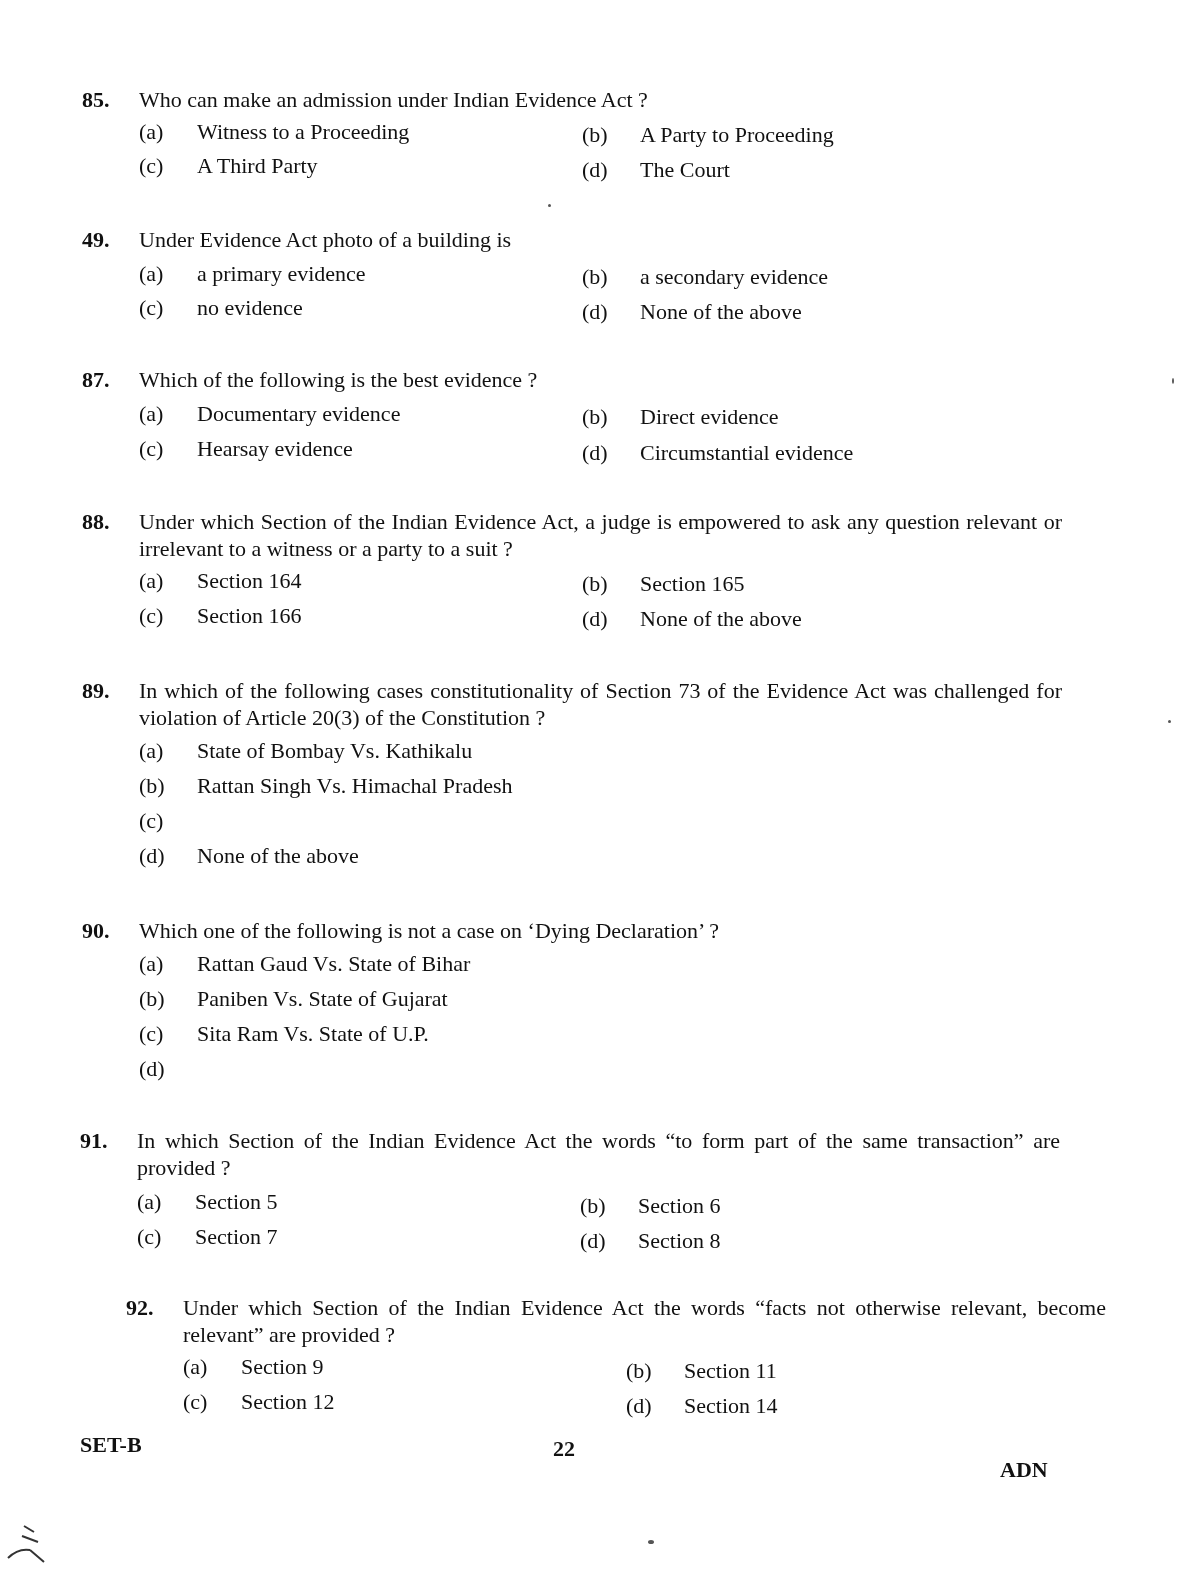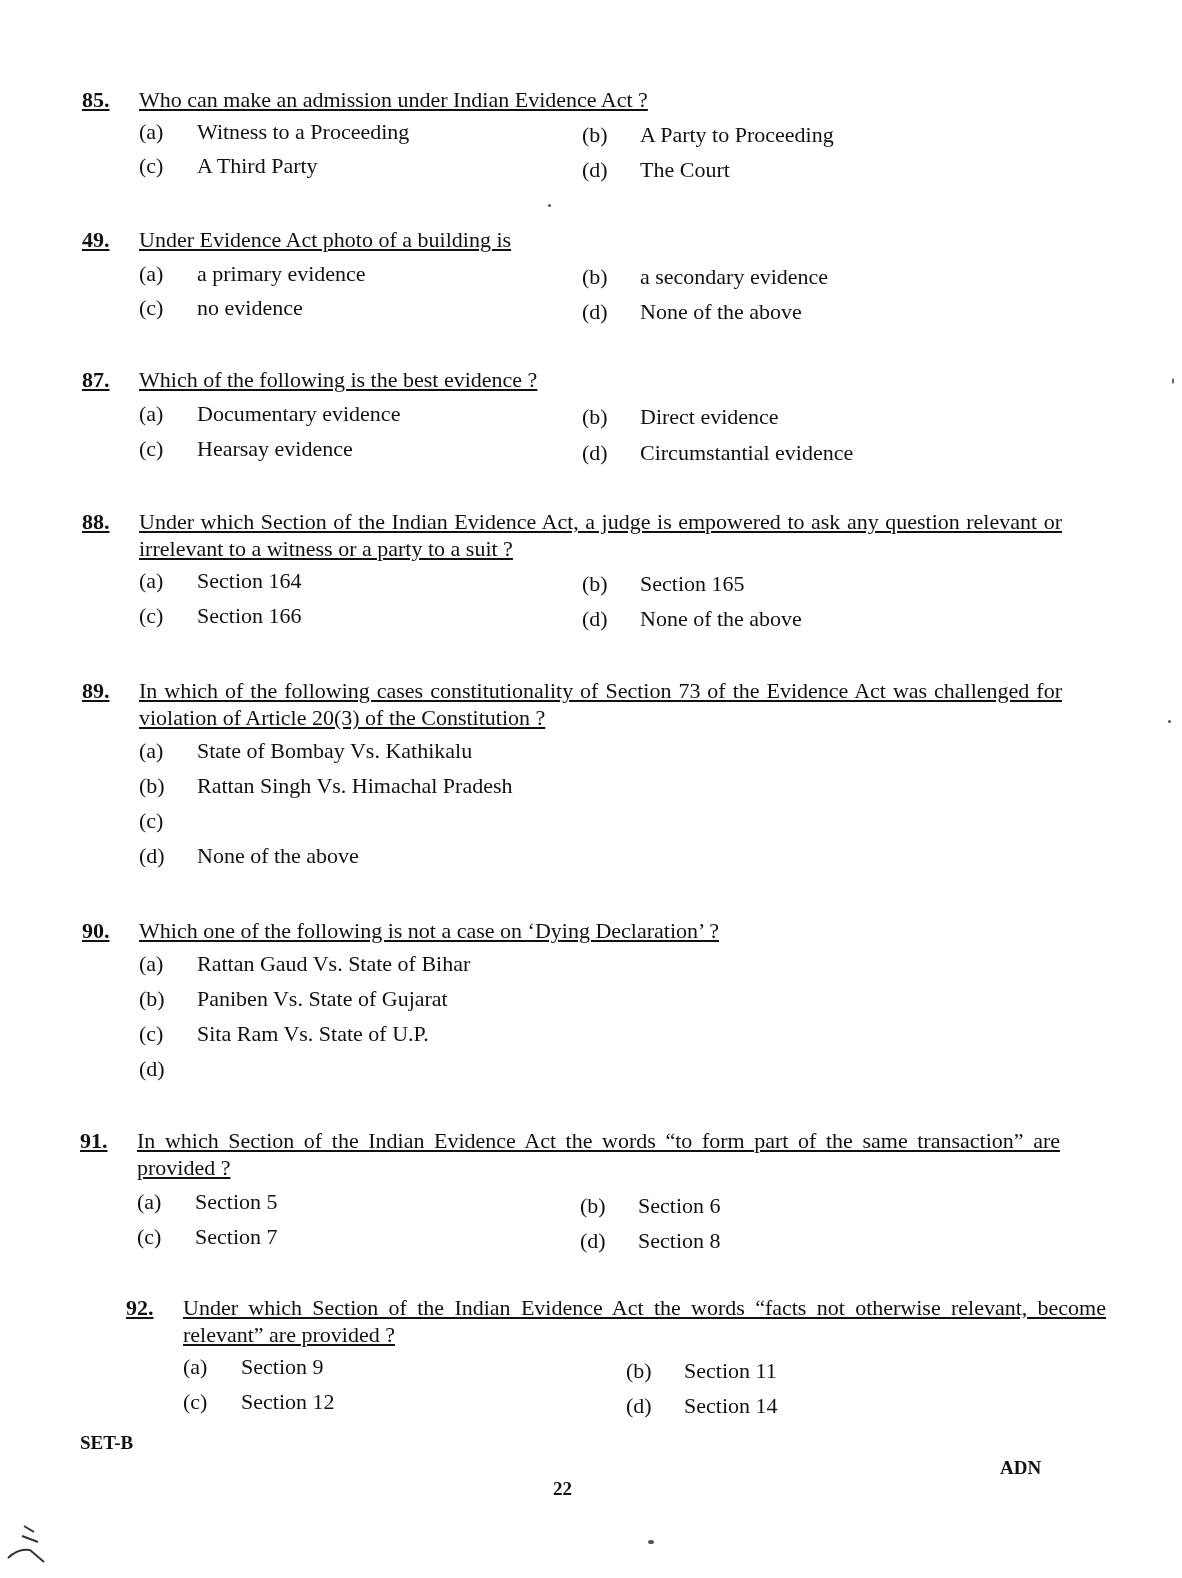--- a/index.html
+++ b/index.html
@@ -1,29 +1,29 @@
 <!DOCTYPE html>
 <html><head>
 <meta charset="utf-8">
 <style>
   html, body { margin: 0; padding: 0; background: #ffffff; }
   body {
     width: 1182px; height: 1578px; position: relative; overflow: hidden;
     font-family: "Liberation Serif", "DejaVu Serif", serif;
     color: #111111;
   }
-  .question { position: absolute; left: 82px; width: 980px; text-decoration: underline; }
+  .question { position: absolute; left: 82px; width: 980px; }
   .q-head { display: flex; font-size: 22px; line-height: 27px; }
   .q-num { width: 57px; flex: 0 0 57px; font-weight: bold; }
   .q-text { flex: 1; text-align: justify; }
   .opts { position: relative; margin-left: 57px; font-size: 22px; }
   .opt { position: absolute; display: flex; white-space: nowrap; }
   .opt-label { width: 58px; }
   .opt-text { }
-  .footer { position: absolute; top: 1432px; font-size: 19px; font-weight: bold; }
+  .footer { position: absolute; top: 1432px; font-size: 22px; font-weight: bold; }
   .speck { position: absolute; background: #555; border-radius: 50%; }
 </style>
 </head>
 <body>
 
 <div class="question" style="top:86px;">
   <div class="q-head">
     <span class="q-num">85.</span>
     <span class="q-text">Who can make an admission under Indian Evidence Act ?</span>
   </div>
@@ -214,21 +214,21 @@
         <span class="opt-text">Section 12</span>
       </div>
     <div class="opt" style="top:45px;left:443px;">
         <span class="opt-label">(d)</span>
         <span class="opt-text">Section 14</span>
       </div>
   </div>
 </div>
 
 <div class="footer" style="left:80px;">SET-B</div>
-<div class="footer" style="left:553px;top:1436px;margin-top:42px;">22</div>
+<div class="footer" style="left:553px;top:1436px;">22</div>
 <div class="footer" style="left:1000px;top:1440px;margin-top:17px;">ADN</div>
 
 <div class="speck" style="left:548px;top:204px;width:3px;height:3px;"></div>
 <div class="speck" style="left:1168px;top:720px;width:3px;height:3px;"></div>
 <div class="speck" style="left:1172px;top:378px;width:2px;height:6px;"></div>
 <div class="speck" style="left:648px;top:1540px;width:6px;height:4px;"></div>
 <svg style="position:absolute;left:4px;top:1520px;" width="44" height="44" viewBox="0 0 44 44">
   <path d="M20 6 L30 12 M18 16 L34 22 M4 38 Q14 28 26 30 M26 30 L40 42" stroke="#333" stroke-width="2" fill="none"></path>
 </svg>
 

